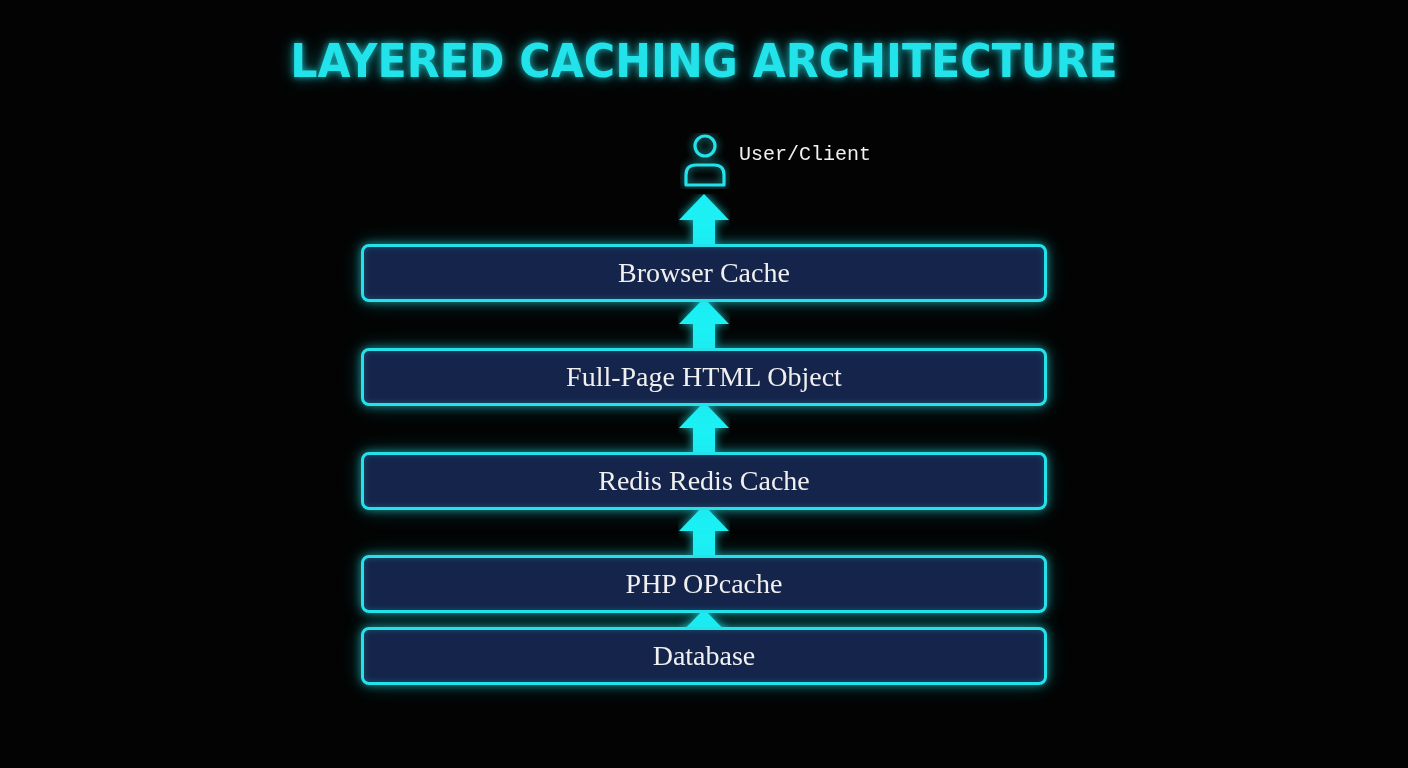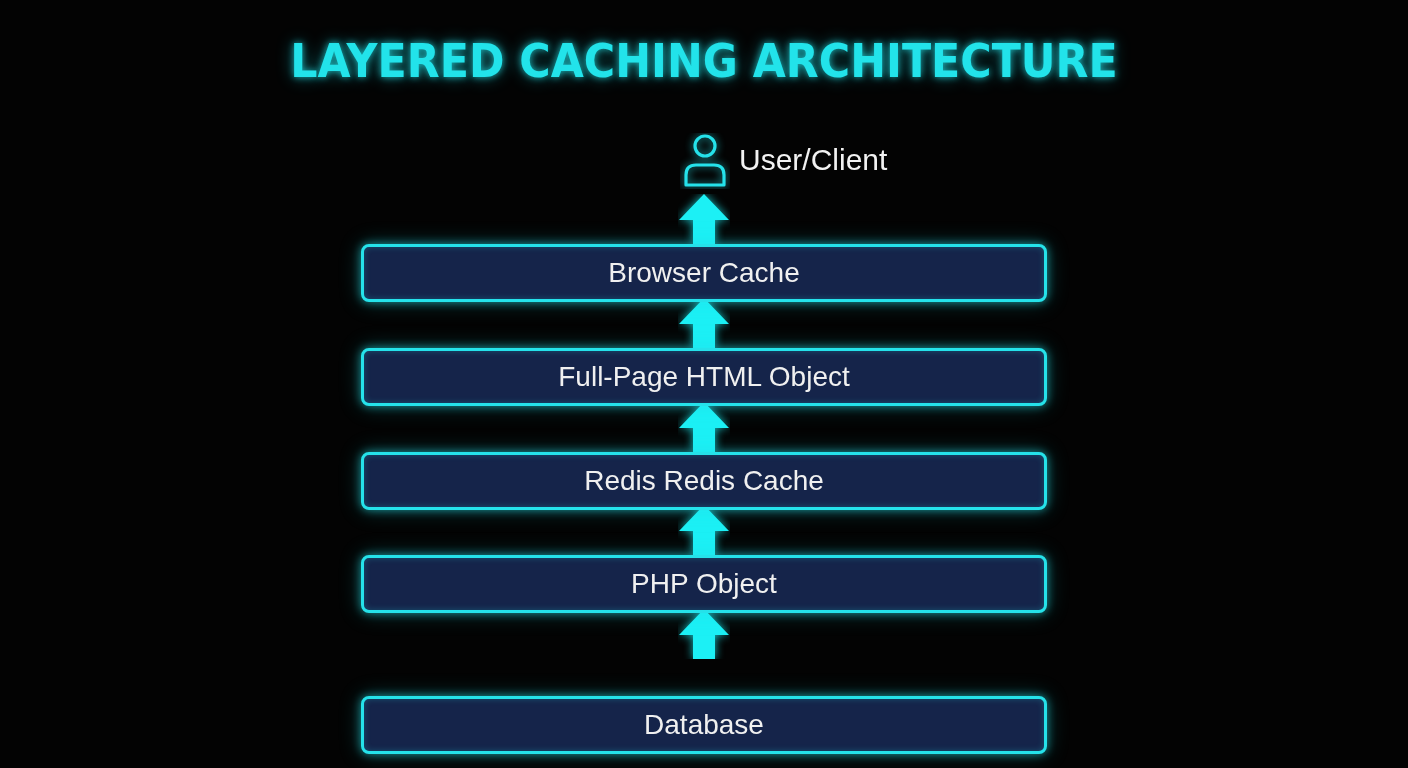--- a/index.html
+++ b/index.html
@@ -2,26 +2,26 @@
 <html><head>
 <meta charset="utf-8">
 <style>
   html, body { margin:0; padding:0; }
   body { width:1408px; height:768px; background:#030303; position:relative; overflow:hidden;
          font-family:"Liberation Sans", "DejaVu Sans", sans-serif; }
   .title { position:absolute; left:0; width:1408px; top:34px; text-align:center;
            font-family:"DejaVu Sans", sans-serif; font-size:46px; font-weight:bold; letter-spacing:0px;
            color:#22e3ea; text-shadow:0 0 8px rgba(34,227,234,0.75), 0 0 18px rgba(34,227,234,0.45); transform:scaleX(0.93); }
   .user { position:absolute; left:680px; top:133px; width:50px; height:56px; }
-  .user-label { position:absolute; left:739px; top:143px; font-family:Liberation Sans, sans-serif; font-size:30px; color:#f2f2f2; }
+  .user-label { position:absolute; left:739px; top:143px; font-family:Liberation Mono, monospace; font-size:20px; color:#f2f2f2; }
   .layer { position:absolute; left:361px; width:686px; height:58px; box-sizing:border-box;
            border:3px solid #25e2ea; border-radius:8px; background:#15244a;
            box-shadow:0 0 10px rgba(37,226,234,0.6), 0 0 22px rgba(37,226,234,0.25), inset 0 0 6px rgba(37,226,234,0.25);
            display:flex; align-items:center; justify-content:center; }
-  .layer span { font-family:Liberation Sans, sans-serif; font-size:28px; color:#f0f0f0; }
+  .layer span { font-family:Liberation Serif, serif; font-size:28px; color:#f0f0f0; }
   .arrow { position:absolute; left:678px; width:52px; height:50px; }
 </style>
 </head>
 <body>
 
 <div class="title">LAYERED CACHING ARCHITECTURE</div>
 
 <svg class="user" viewBox="0 0 50 56">
   <g fill="none" stroke="#25e2ea" stroke-width="3.2" style="filter:drop-shadow(0 0 4px rgba(37,226,234,0.8))">
     <circle cx="25" cy="13" r="10"></circle>
@@ -49,17 +49,17 @@
 <div class="layer" style="top:244px">
   <span>Browser Cache</span>
 </div>
 <div class="layer" style="top:348px">
   <span>Full-Page HTML Object</span>
 </div>
 <div class="layer" style="top:452px">
   <span>Redis Redis Cache</span>
 </div>
 <div class="layer" style="top:555px">
-  <span>PHP Object</span>
+  <span>PHP OPcache</span>
 </div>
-<div class="layer" style="top:696px">
+<div class="layer" style="top:627px">
   <span>Database</span>
 </div>
 
 </body></html>

